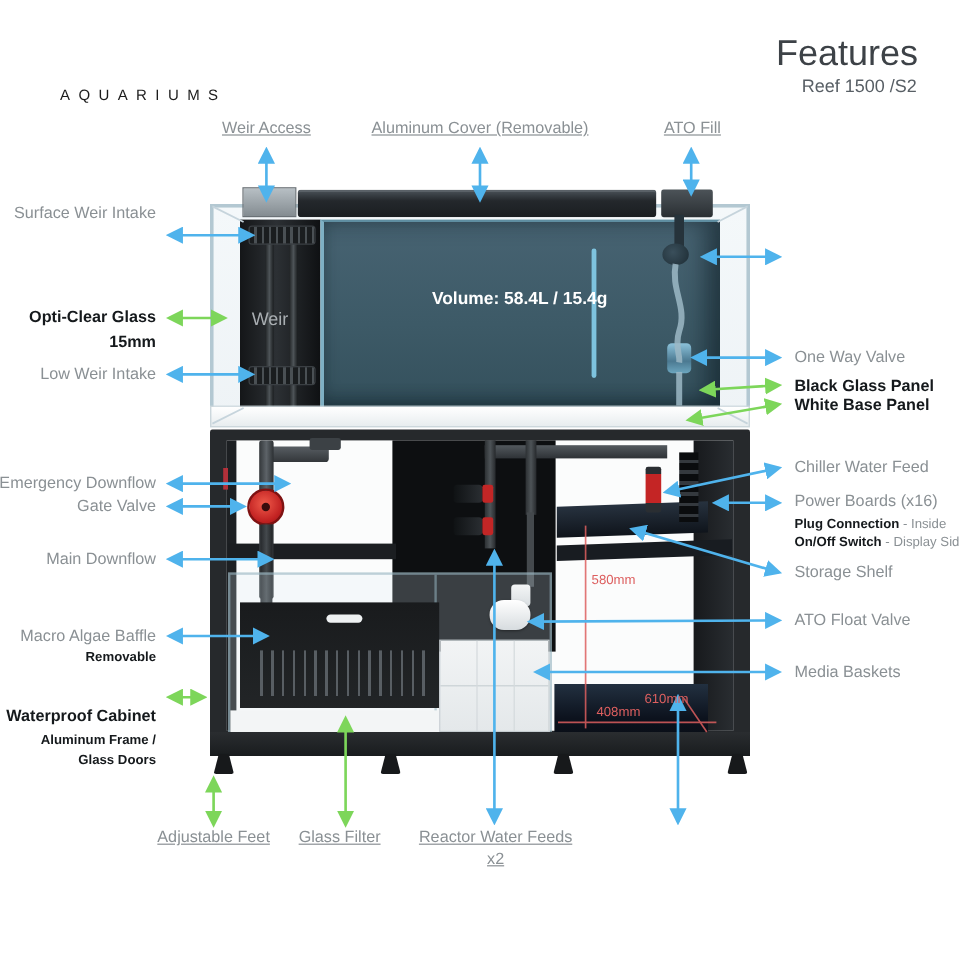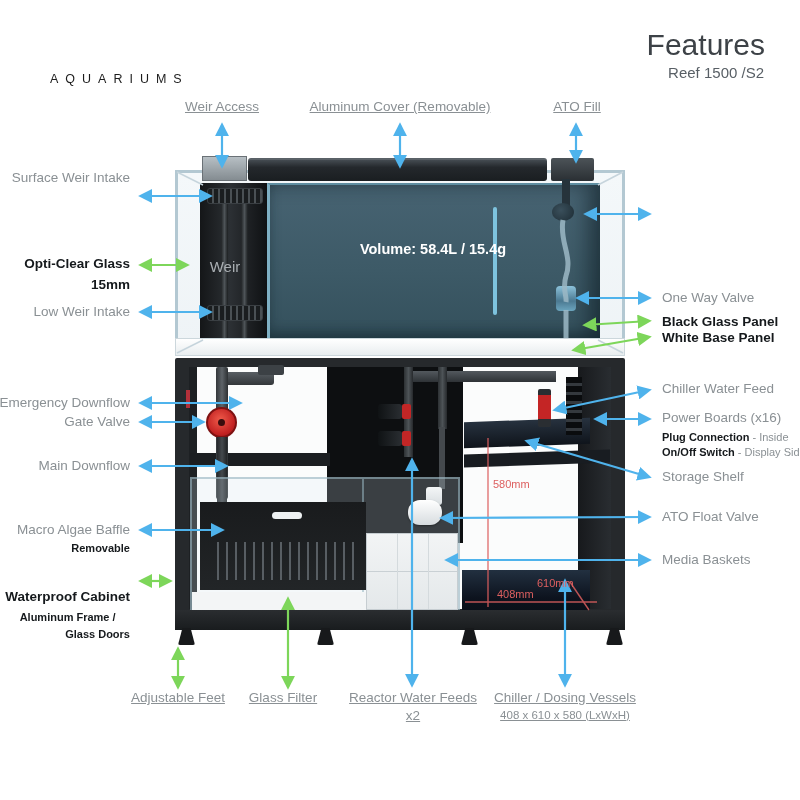--- a/index.html
+++ b/index.html
@@ -220,21 +220,21 @@
   <div class="lbl l" style="top:305px;">Low Weir Intake</div>
   <div class="lbl l" style="top:396px;">Emergency Downflow</div>
   <div class="lbl l" style="top:415px;">Gate Valve</div>
   <div class="lbl l" style="top:459px;">Main Downflow</div>
   <div class="lbl l" style="top:523px;">
     <div>Macro Algae Baffle</div>
     <div class="bold sm" style="margin-top:4px;">Removable</div>
   </div>
   <div class="lbl l" style="top:574px;margin-top:16px;">
     <div class="bold">Waterproof Cabinet</div>
-    <div class="bold sm" style="margin-top:6px;text-align:center;">Aluminum Frame /</div>
+    <div class="bold sm" style="margin-top:6px;">Aluminum Frame /</div>
     <div class="bold sm" style="margin-top:5px;">Glass Doors</div>
   </div>
 
   <div class="lbl r" style="top:291px;">One Way Valve</div>
   <div class="lbl r bold" style="top:315px;">Black Glass Panel</div>
   <div class="lbl r bold" style="top:331px;">White Base Panel</div>
   <div class="lbl r" style="top:382px;">Chiller Water Feed</div>
   <div class="lbl r" style="top:411px;">
     <div>Power Boards (x16)</div>
     <div class="sm" style="margin-top:5px;"><span class="bold">Plug Connection</span> <span>- Inside</span></div>
@@ -243,18 +243,14 @@
   <div class="lbl r" style="top:470px;">Storage Shelf</div>
   <div class="lbl r" style="top:510px;">ATO Float Valve</div>
   <div class="lbl r" style="top:553px;">Media Baskets</div>
 
   <div class="lbl ctr" style="left:178px;top:691px;text-align:right;">Adjustable Feet</div>
   <div class="lbl ctr" style="left:283px;top:691px;text-align:center;">Glass Filter</div>
   <div class="lbl ctr" style="left:413px;top:691px;">
     <div>Reactor Water Feeds</div>
     <div style="margin-top:3px;">x2</div>
   </div>
-  <div class="lbl ctr" style="left:565px;top:691px;">
-    <div>Chiller / Dosing Vessels</div>
-    <div class="sm2" style="margin-top:3px;">408 x 610 x 580 (LxWxH)</div>
-  </div>
 
 </div>
 
 </body></html>

